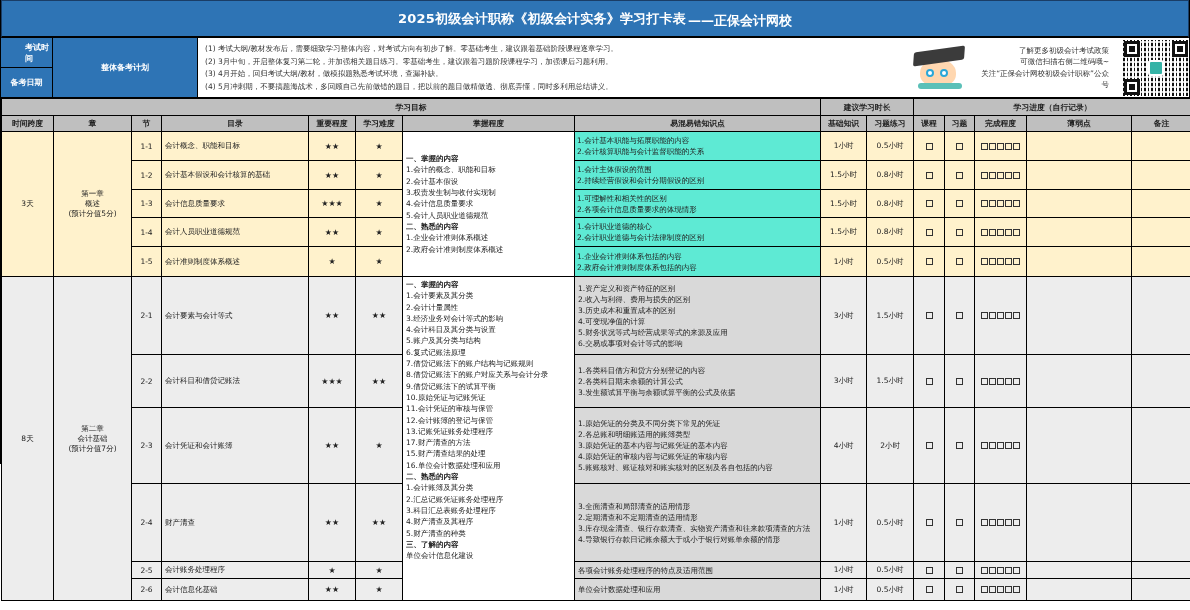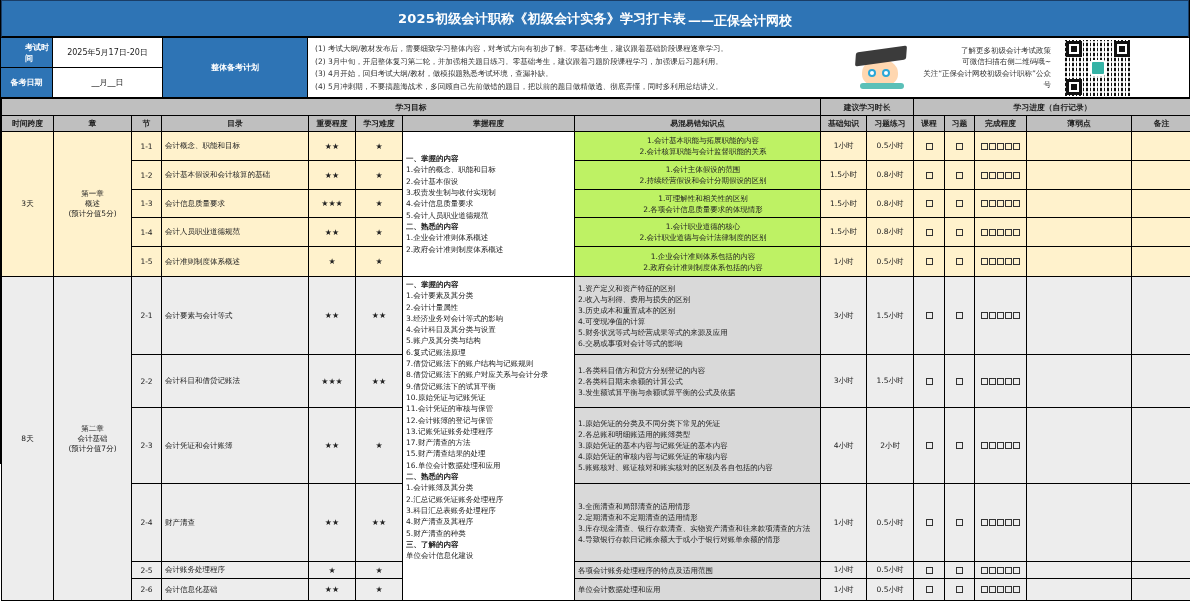--- a/index.html
+++ b/index.html
@@ -13,42 +13,42 @@
 
   .info { display: flex; height: 60px; border-bottom: 1.5px solid #000; }
   .info .labels { width: 52px; display: flex; flex-direction: column; }
   .info .labels div { flex: 1; background: #2e74b5; color: #fff; font-weight: bold; font-size: 8px; display: flex; align-items: center; justify-content: center; border-right: 1px solid #000; }
   .info .labels div:first-child { border-bottom: 1px solid #000; padding-left: 24px; }
   .info .values { width: 110px; display: flex; flex-direction: column; }
   .info .values div { flex: 1; display: flex; align-items: center; justify-content: center; font-size: 8px; border-right: 1px solid #000; }
   .info .values div:first-child { border-bottom: 1px solid #000; }
   .info .plan-label { width: 145px; background: #2e74b5; color: #fff; font-weight: bold; font-size: 8px; display: flex; align-items: center; justify-content: center; border-right: 1px solid #000; }
   .info .plan-text { width: 530px; padding: 5px 6px 0 7px; font-size: 7.5px; line-height: 12.5px; color: #333; }
-  .info .promo { flex: 1; display: flex; align-items: center; border-left: 0; position: relative; }
+  .info .promo { flex: 1; display: flex; align-items: center; border-left: 0; position: relative; justify-content: flex-end; }
   .promo .mascot { width: 62px; height: 46px; margin-left: 14px; position: relative; }
   .mascot .face { position: absolute; left: 10px; top: 14px; width: 36px; height: 28px; background: #ffd7b0; border-radius: 50% 50% 45% 45%; }
   .mascot .cap { position: absolute; left: 4px; top: 4px; width: 50px; height: 14px; background: #3b3b3b; transform: skewX(-12deg) rotate(-8deg); border-radius: 2px; }
   .mascot .eye { position: absolute; top: 24px; width: 8px; height: 8px; background: #fff; border-radius: 50%; border: 2px solid #2aa7d8; }
   .mascot .eye.l { left: 16px; } .mascot .eye.r { left: 30px; }
   .mascot .collar { position: absolute; left: 8px; top: 38px; width: 44px; height: 6px; background: #5bc0b8; border-radius: 3px; }
   .promo .ptext { text-align: right; font-size: 7.5px; line-height: 11.5px; color: #333; width: 135px; margin-left: 2px; }
   .promo .qr { width: 66px; height: 56px; margin-left: 14px; position: relative; background:
       repeating-linear-gradient(90deg, #111 0 2px, #fff 2px 4px, #111 4px 5px, #fff 5px 7px),
       repeating-linear-gradient(0deg, transparent 0 3px, rgba(255,255,255,.8) 3px 5px); background-blend-mode: lighten; }
   .qr .fd { position: absolute; width: 16px; height: 16px; border: 3px solid #111; background: #fff; }
   .qr .fd::after { content: ""; position: absolute; left: 2px; top: 2px; width: 6px; height: 6px; background: #111; }
   .qr .fd.tl { left: 1px; top: 1px; } .qr .fd.tr { right: 1px; top: 1px; } .qr .fd.bl { left: 1px; bottom: 1px; }
   .qr .logo { position: absolute; left: 25px; top: 20px; width: 16px; height: 16px; background: #35b3a6; border: 2px solid #fff; border-radius: 3px; }
 
   table { border-collapse: collapse; width: 1190px; table-layout: fixed; }
   td, th { border: 1px solid #000; font-size: 7.5px; text-align: center; vertical-align: middle; font-weight: normal; }
   thead th { background: #bfbfbf; font-weight: bold; height: 16px; font-size: 7.8px; color: #222; }
   thead tr.g th { height: 17px; }
   .y { background: #fff2cc; }
-  .yk { background: #bef264; text-align: center; padding-left: 11px; line-height: 11px; }
+  .yk { background: #5eead4; text-align: left; padding-left: 2px; line-height: 11px; }
   .gr { background: #ededed; }
   .gk { background: #d9d9d9; text-align: left; padding-left: 3px; line-height: 11px; }
   .mas { background: #fff; text-align: left; vertical-align: top; padding: 2px 0 0 3px; line-height: 11.3px; font-size: 7.5px; }
   .mas .h { font-weight: bold; }
   td.l { text-align: left; padding-left: 3px; }
   .box { display: inline-block; width: 7px; height: 7px; border: 1px solid #333; vertical-align: middle; }
   .box + .box { margin-left: 1px; }
   .stars { letter-spacing: 0px; font-size: 8px; }
 </style>
 </head>
@@ -58,24 +58,20 @@
 
   <div class="title-bar">
     <span class="main">2025初级会计职称《初级会计实务》学习打卡表</span>
     <span class="sub">——正保会计网校</span>
   </div>
 
   <div class="info">
     <div class="labels">
       <div>考试时间</div>
       <div>备考日期</div>
-    </div>
-    <div class="values">
-      <div>2025年5月17日-20日</div>
-      <div>__月__日</div>
     </div>
     <div class="plan-label">整体备考计划</div>
     <div class="plan-text">
       <div>(1) 考试大纲/教材发布后，需要细致学习整体内容，对考试方向有初步了解。零基础考生，建议跟着基础阶段课程逐章学习。</div>
       <div>(2) 3月中旬，开启整体复习第二轮，并加强相关题目练习。零基础考生，建议跟着习题阶段课程学习，加强课后习题利用。</div>
       <div>(3) 4月开始，回归考试大纲/教材，做模拟题熟悉考试环境，查漏补缺。</div>
       <div>(4) 5月冲刺期，不要搞题海战术，多回顾自己先前做错的题目，把以前的题目做精做透、彻底弄懂，同时多利用总结讲义。</div>
     </div>
     <div class="promo">
       <div class="mascot">

